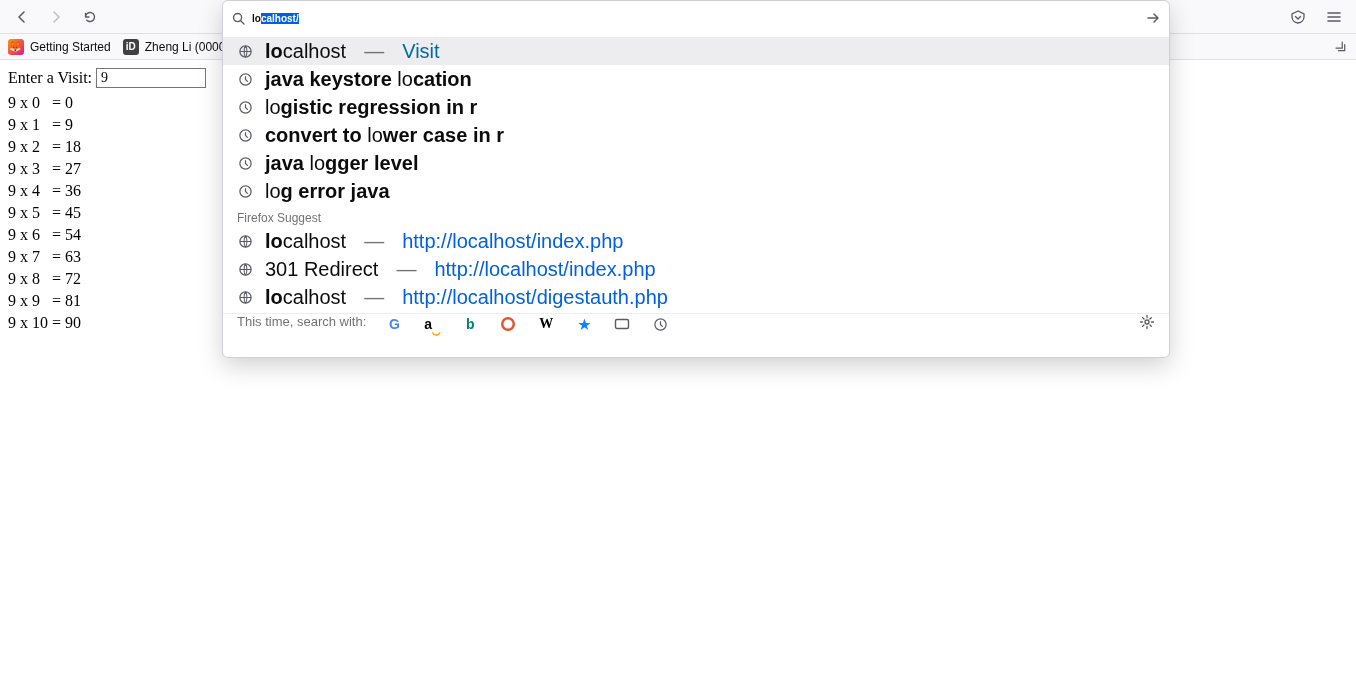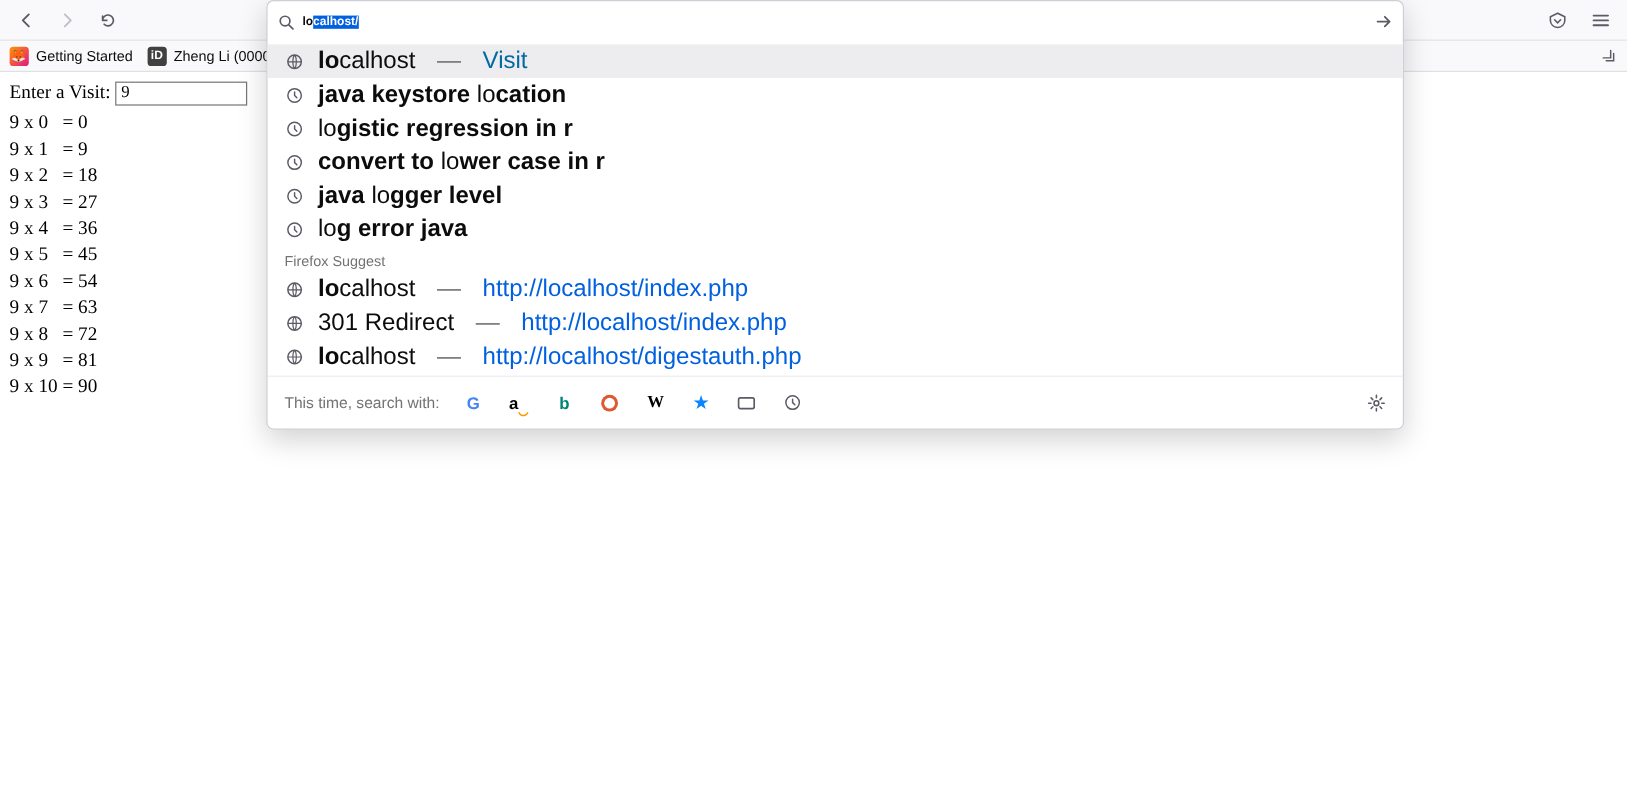--- a/index.html
+++ b/index.html
@@ -96,21 +96,21 @@
   .sugg-text b { font-weight:600; }
   .sugg-dash { color:#737373; margin:0 6px; }
   .sugg-action { color:#0369a1; }
   .sugg-url { color:#0060df; }
   .sugg-section-label {
     padding:6px 14px 2px;
     font-size:12px;
     color:#737373;
   }
   .sugg-footer {
-    display:flex; align-items:center;
+    display:flex; align-items:flex-start;
     border-top:1px solid #ededf0;
     height:44px;
     padding:0 14px;
     gap:18px;
     font-size:13px;
     color:#737373;
   }
   .engine { width:20px; height:20px; display:flex; align-items:center; justify-content:center; font-size:14px; cursor:pointer;}
   .engine.star { color:#0a84ff; font-size:16px;}
   .footer-gear { margin-left:auto; color:#5b5b66; cursor:pointer;}

